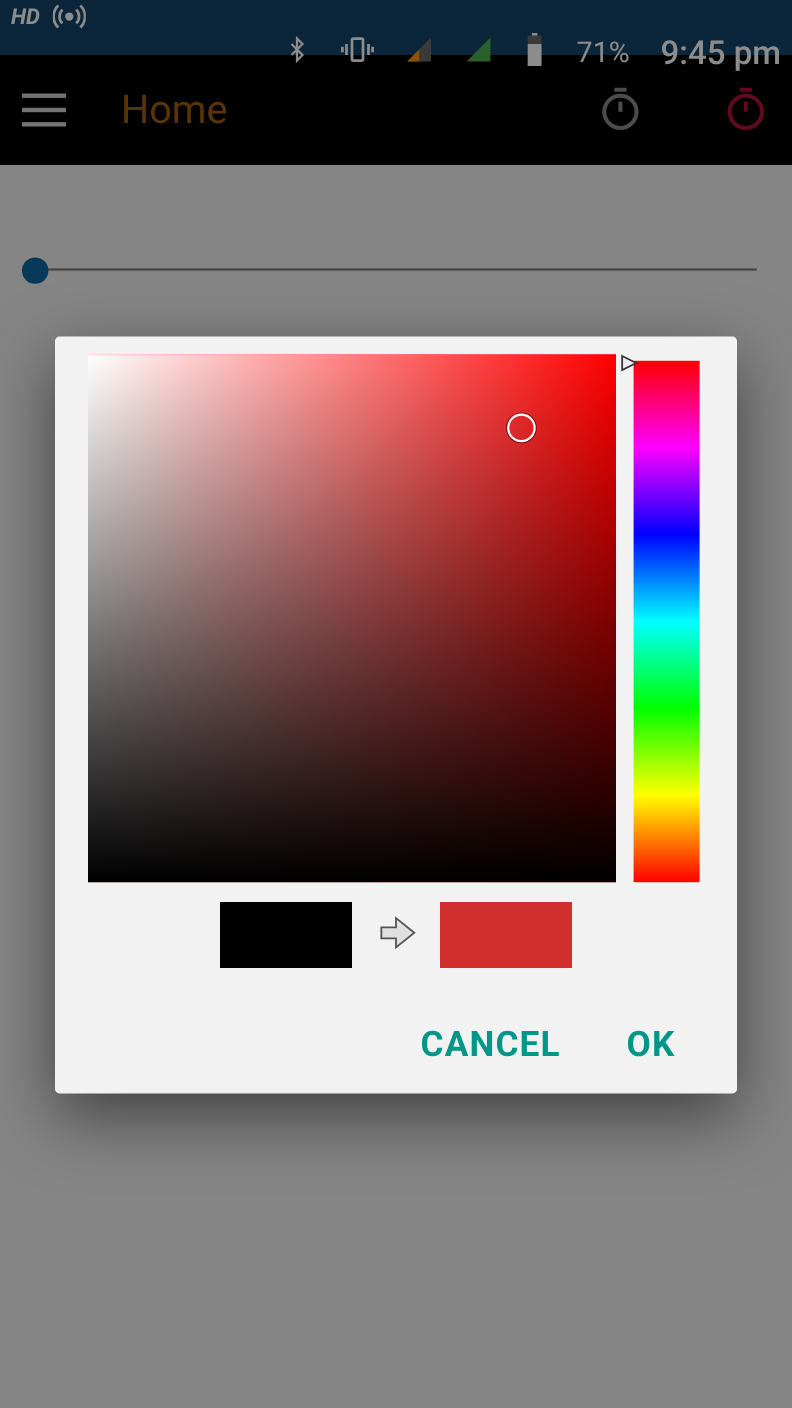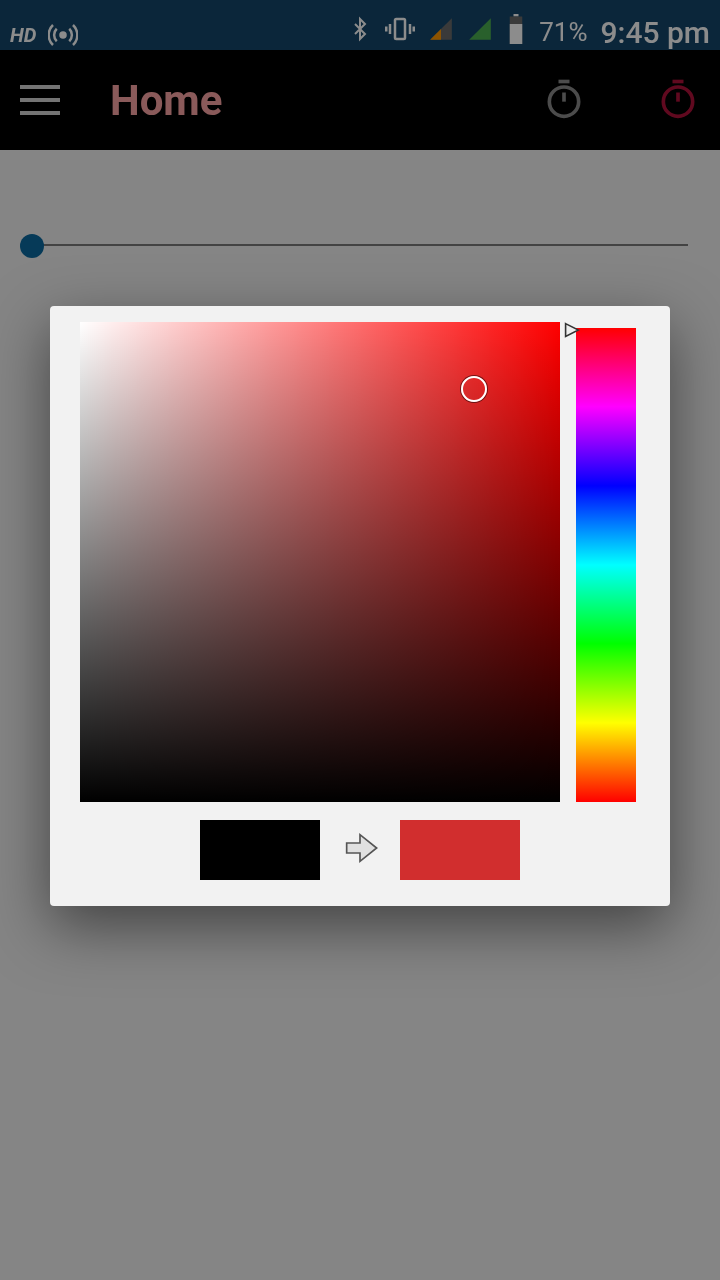--- a/index.html
+++ b/index.html
@@ -3,44 +3,45 @@
 <meta charset="utf-8">
 <style>
   * { margin: 0; padding: 0; box-sizing: border-box; font-family: Roboto, Arial, sans-serif; }
   html, body { width: 720px; height: 1280px; overflow: hidden; background: #888888; }
 
   
   .status-bar {
     height: 50px;
     background: #14466a;
     display: flex;
-    align-items: flex-end;
+    align-items: flex-start;
     color: #ffffff;
     padding: 0 10px;
     font-size: 24px;
+    flex-direction: column;
   }
   .status-left { display: flex; align-items: center; gap: 12px; }
-  .status-right { margin-left: auto; display: flex; align-items: center; gap: 13px; }
+  .status-right { margin-left: auto; display: flex; align-items: center; gap: 28px; }
   .hd-label { font-style: italic; font-weight: 700; font-size: 20px; }
   .hotspot-icon svg { display: block; }
   .battery-pct { font-size: 26px; }
   .clock { font-size: 30px; font-weight: 500; }
 
   
   .app-bar {
     height: 100px;
     background: #000000;
     display: flex;
     align-items: center;
     padding: 0 20px;
     gap: 50px;
   }
   .hamburger { width: 40px; height: 30px; display: flex; flex-direction: column; justify-content: space-between; }
   .hamburger div { height: 4px; background: #d4d4d4; }
-  .app-title { color: #fca5a5; font-size: 42px; font-weight: 700; }
+  .app-title { color: #a16207; font-size: 36px; font-weight: 400; }
   .app-bar-spacer { flex: 1; }
   .sw-icon { margin-left: 20px; }
 
   
   .main { position: relative; height: calc(1280px - 150px); background: #f2f2f2; }
 
   
   .slider-wrap { position: absolute; top: 80px; left: 20px; right: 32px; height: 30px; }
   .slider-track { position: absolute; top: 14px; left: 12px; right: 0; height: 2px; background: #7a7a7a; }
   .slider-thumb { position: absolute; top: 4px; left: 0; width: 24px; height: 24px; border-radius: 50%; background: #0b6aa0; }
@@ -224,16 +225,20 @@
       <div class="swatch-row">
         <div class="swatch old" style="background: rgb(0, 0, 0);"></div>
         <span>
           <svg width="40" height="40" viewBox="0 0 24 24">
             <path d="M4 9 L12 9 L12 4 L22 12 L12 20 L12 15 L4 15 Z" fill="#e0e0e0" stroke="#555555" stroke-width="1"></path>
           </svg>
         </span>
         <div class="swatch new" style="background: rgb(209, 46, 46);"></div>
       </div>
 
+      <div class="button-row">
+        <span class="dlg-btn">CANCEL</span>
+        <span class="dlg-btn">OK</span>
+      </div>
 
     </div>
   </div>
 </div>
 
 </body></html>

